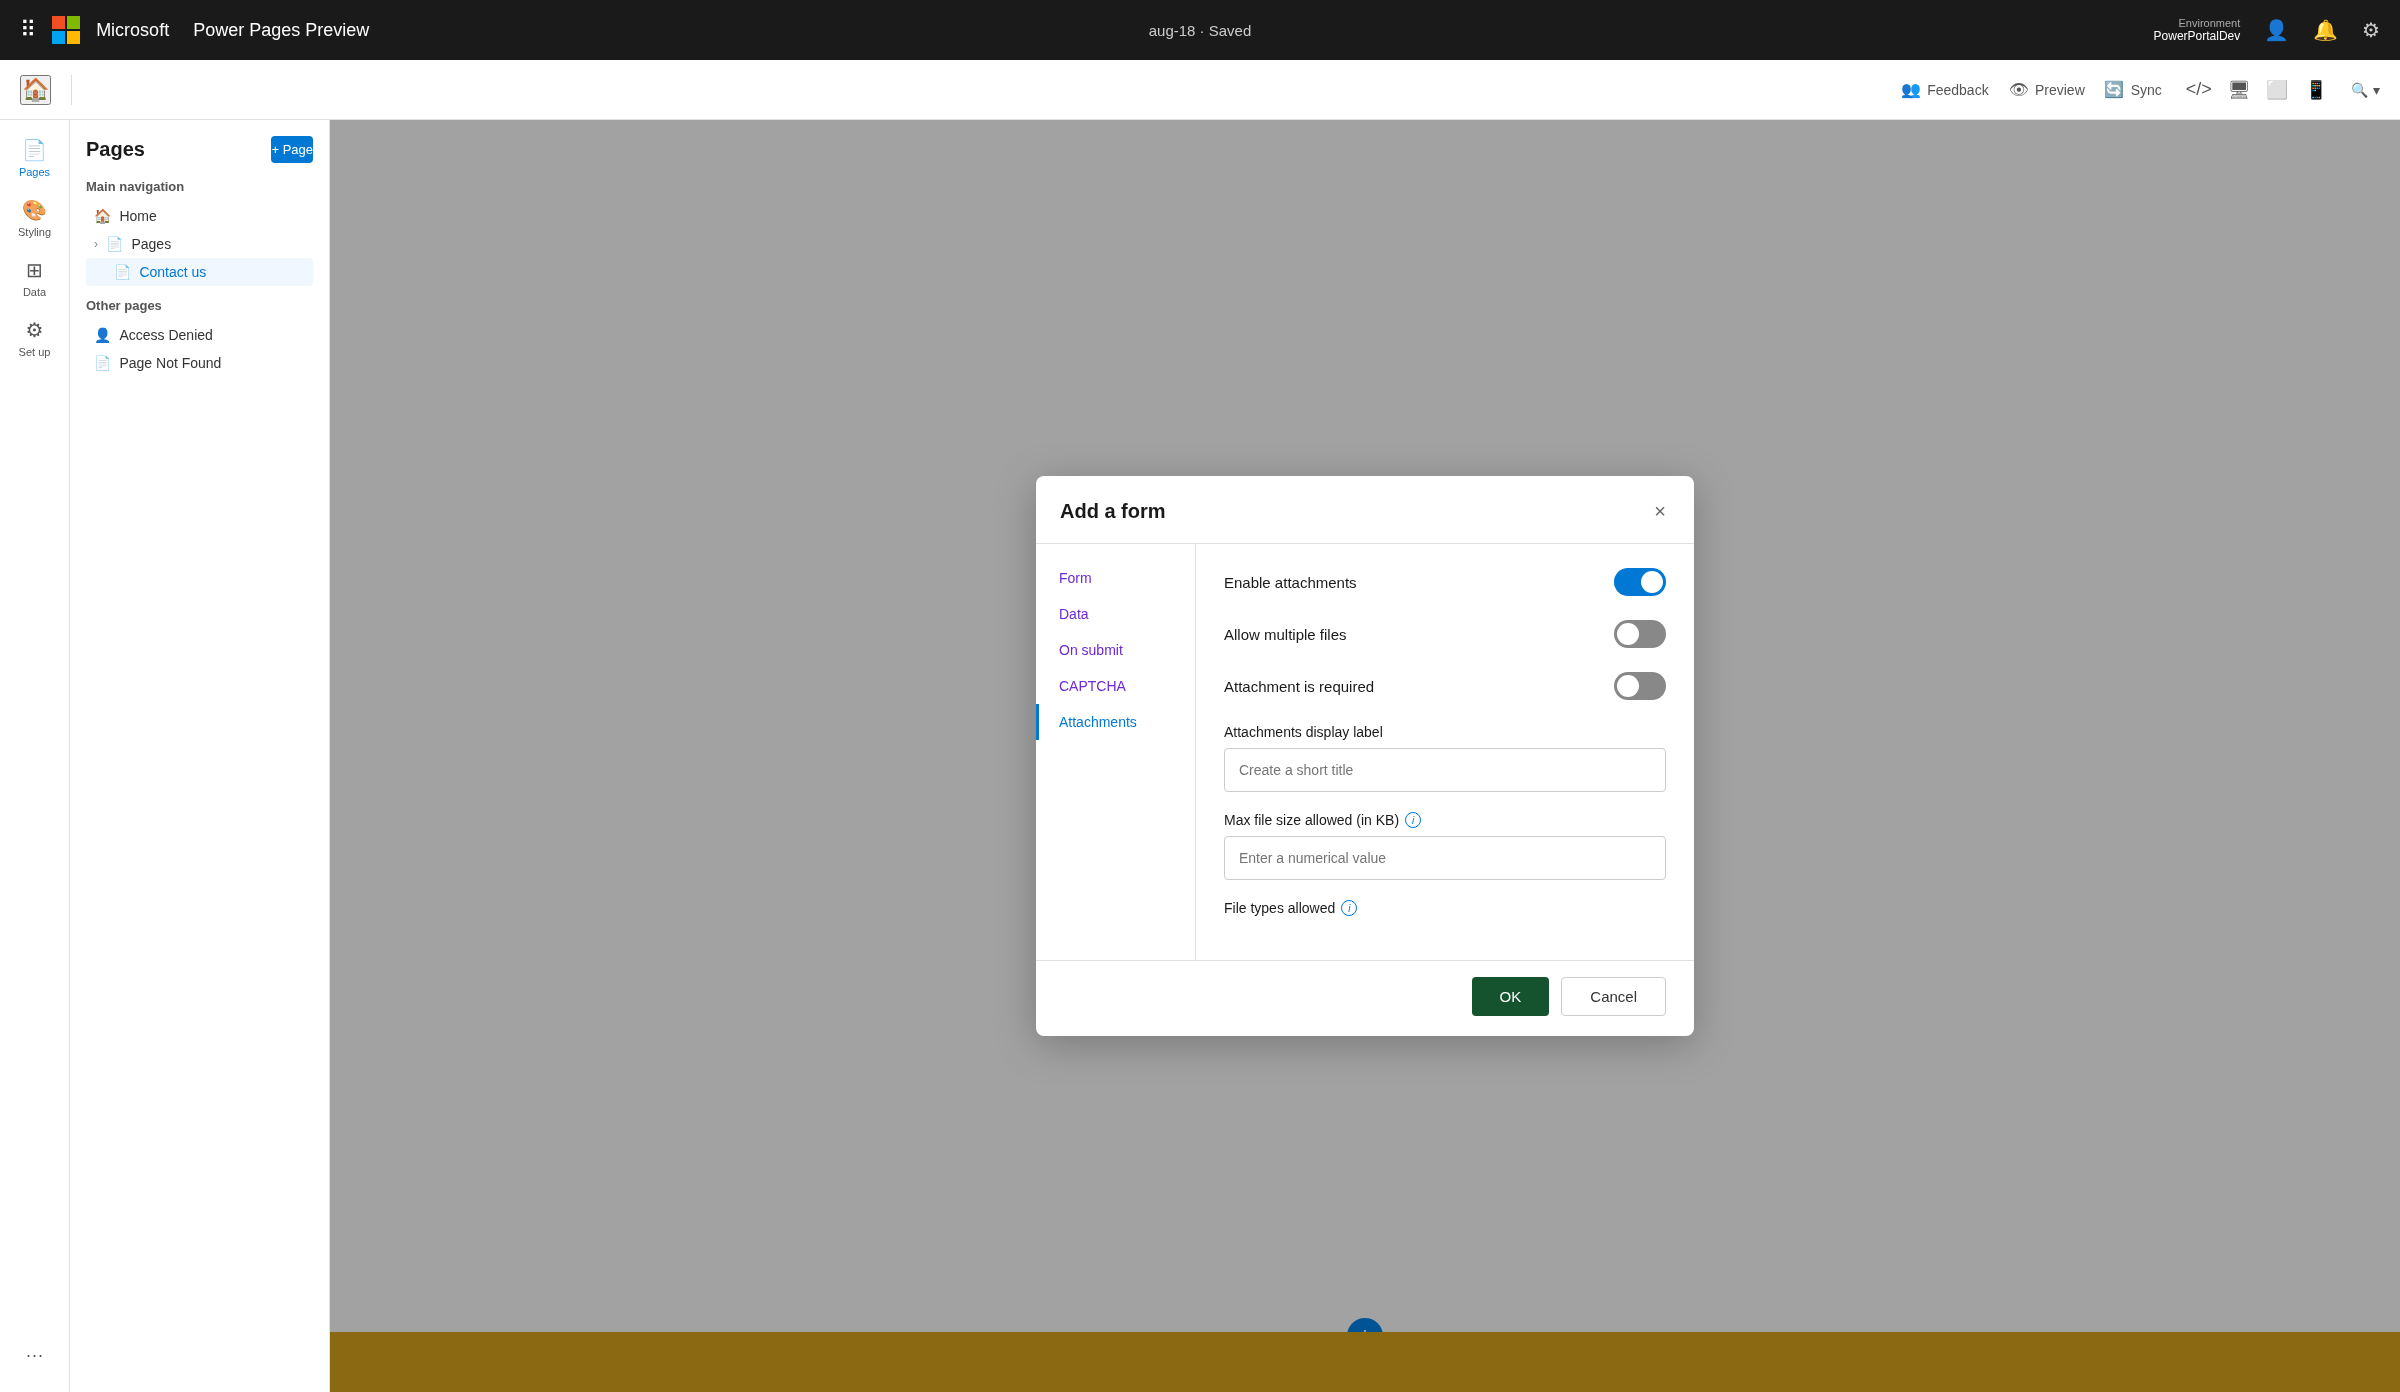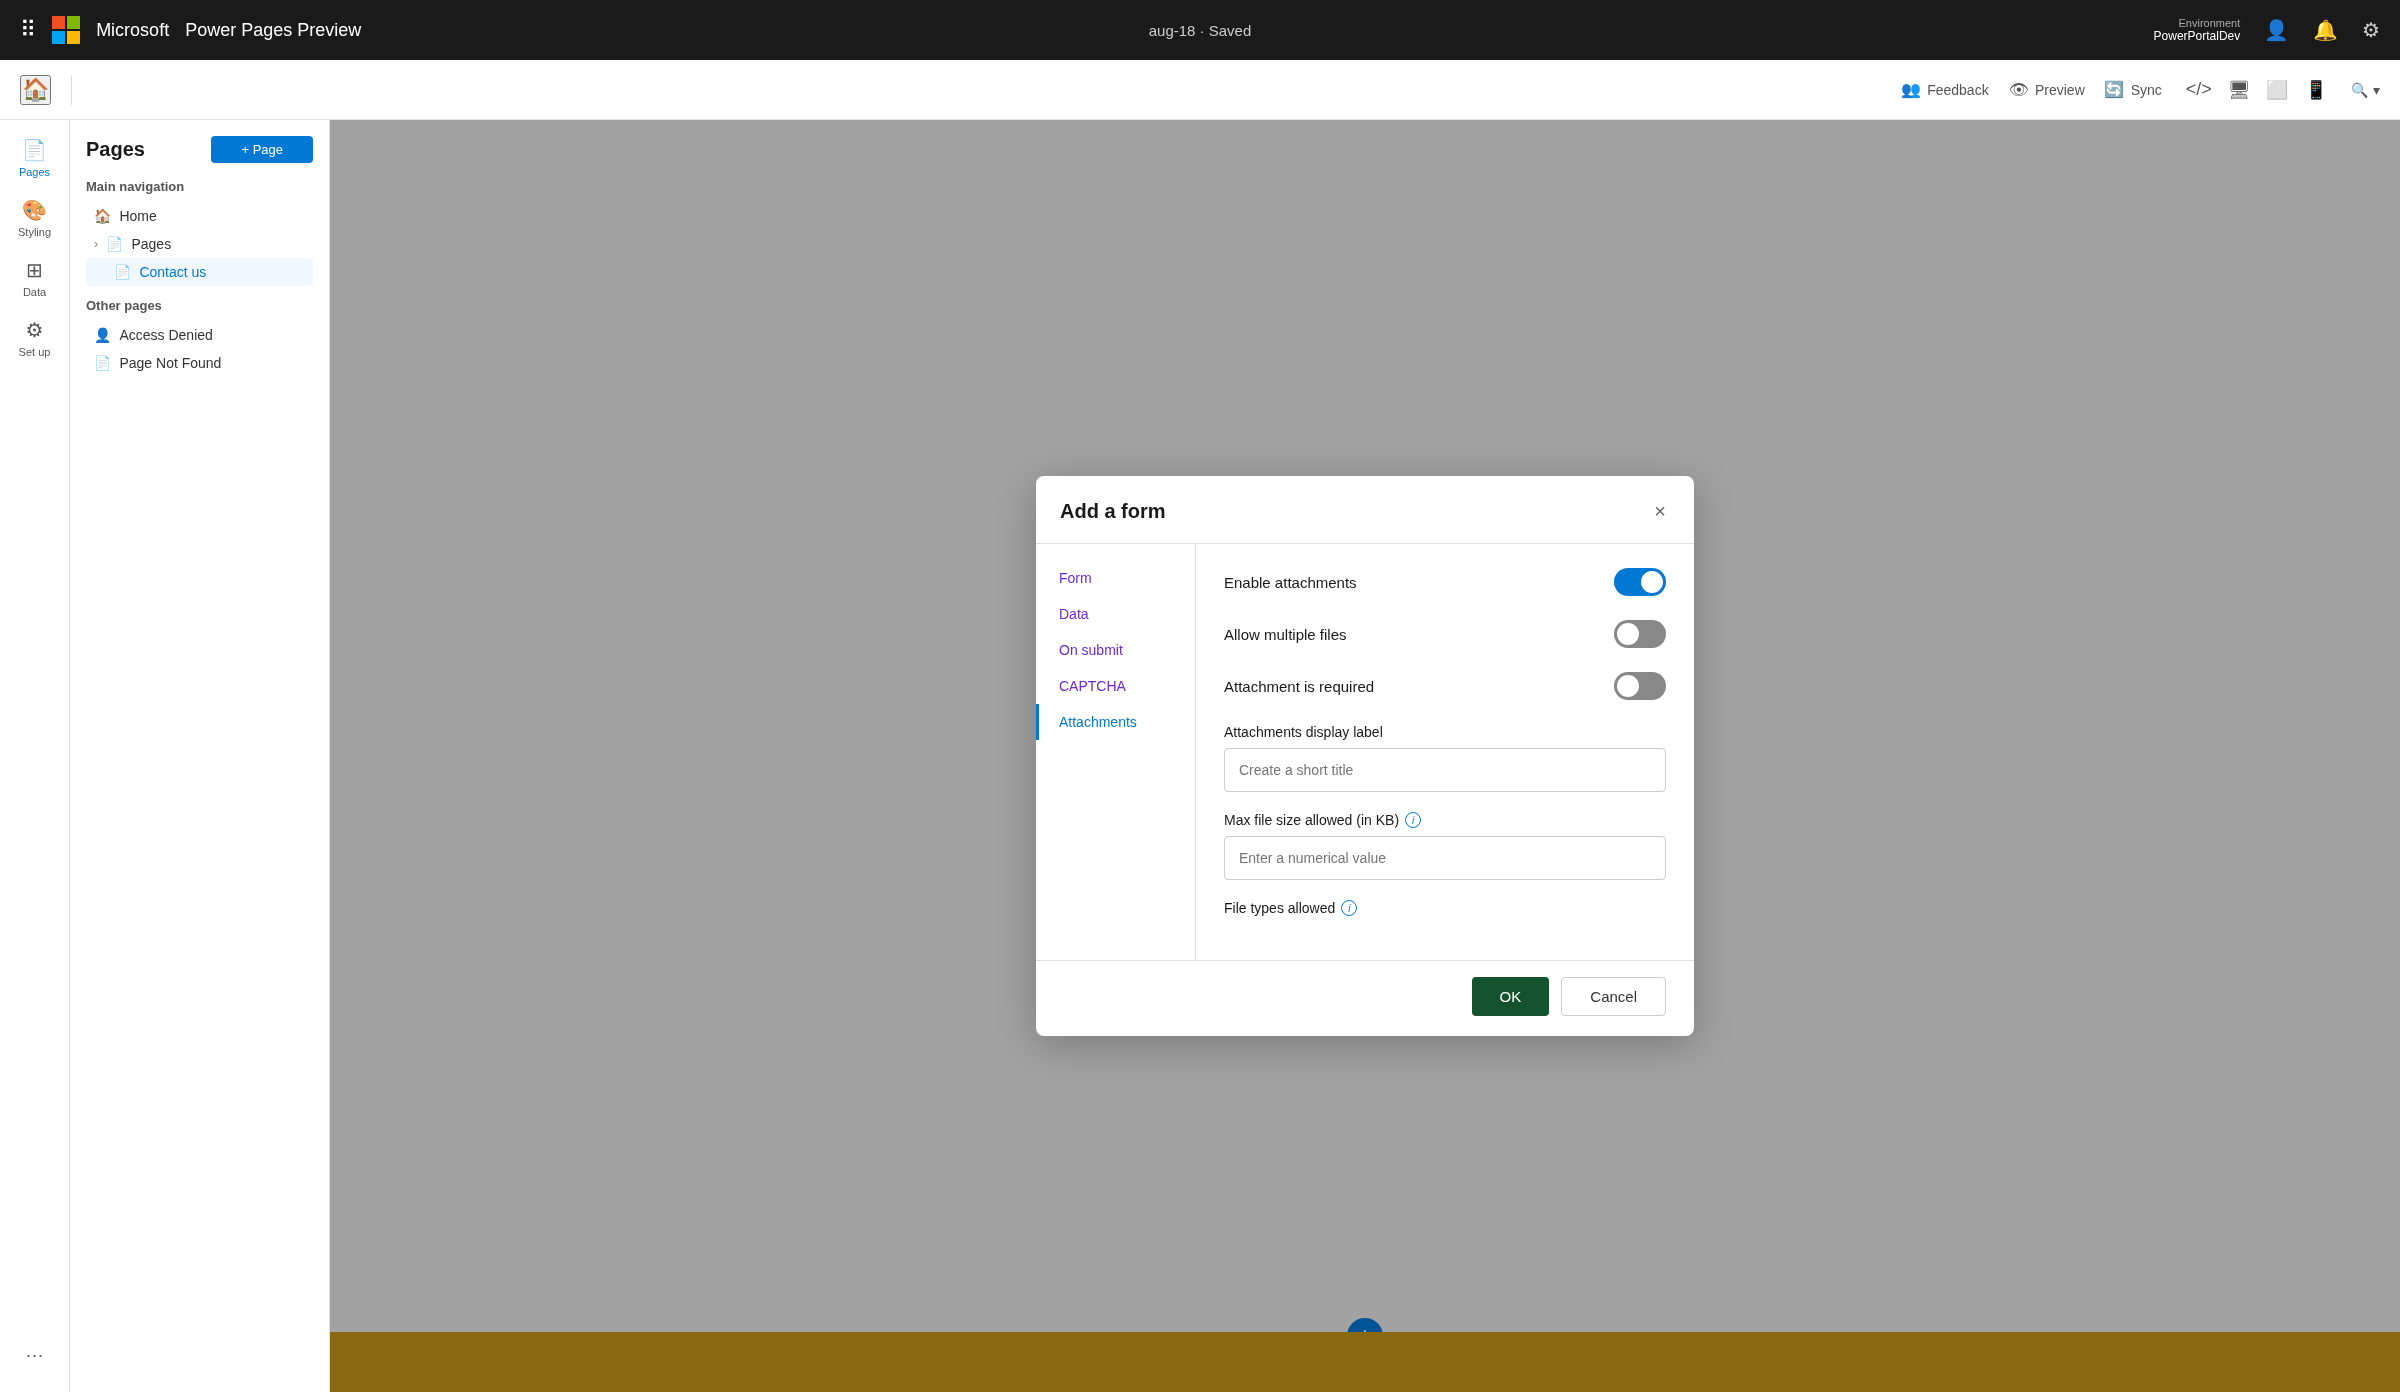--- a/index.html
+++ b/index.html
@@ -16,21 +16,21 @@
       position: relative;
     }
     .topbar-grid-icon { color: #fff; font-size: 22px; cursor: pointer; }
     .topbar-logo { display: flex; align-items: center; gap: 8px; }
     .ms-logo { width: 28px; height: 28px; display: grid; grid-template-columns: 1fr 1fr; gap: 2px; }
     .ms-logo-q { width: 13px; height: 13px; }
     .ms-logo-q.red { background: #f25022; }
     .ms-logo-q.green { background: #7fba00; }
     .ms-logo-q.blue { background: #00a4ef; }
     .ms-logo-q.yellow { background: #ffb900; }
-    .topbar-title { color: #fff; font-size: 18px; font-weight: 400; margin-left: 0; }
+    .topbar-title { color: #fff; font-size: 18px; font-weight: 400; margin-left: 8px; }
     .topbar-center { position: absolute; left: 50%; transform: translateX(-50%); color: #ccc; font-size: 15px; }
     .topbar-right { margin-left: auto; display: flex; align-items: center; gap: 24px; }
     .topbar-env { display: flex; flex-direction: column; align-items: flex-end; }
     .topbar-env-label { color: #aaa; font-size: 11px; }
     .topbar-env-name { color: #fff; font-size: 12px; }
     .topbar-icon-btn { color: #ccc; font-size: 20px; cursor: pointer; background: none; border: none; }
 
     
     .secondary-bar {
       background: #fff;
@@ -89,21 +89,21 @@
       padding: 16px;
       overflow-y: auto;
     }
     .pages-header { display: flex; align-items: center; justify-content: space-between; margin-bottom: 16px; }
     .pages-title { font-size: 20px; font-weight: 600; color: #1a1a1a; }
     .add-page-btn {
       background: #0078d4;
       color: #fff;
       border: none;
       border-radius: 4px;
-      padding: 6px 30px;
+      padding: 6px 0;
       font-size: 13px;
       cursor: pointer;
       display: flex;
       align-items: center;
       gap: 4px;
     }
     .nav-section-title { font-size: 13px; font-weight: 600; color: #555; margin: 12px 0 8px 0; }
     .nav-item { display: flex; align-items: center; gap: 8px; padding: 6px 8px; border-radius: 4px; cursor: pointer; font-size: 14px; color: #333; }
     .nav-item.active { color: #0078d4; background: #f0f7ff; }
     .nav-item .ni-icon { font-size: 14px; color: #888; }

